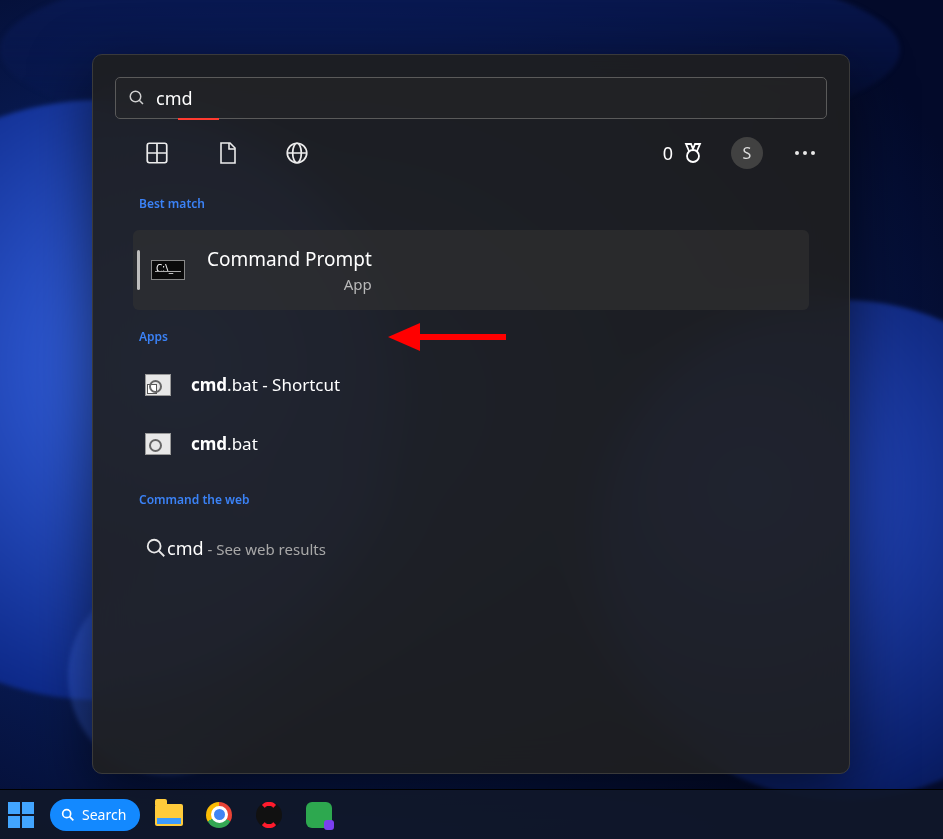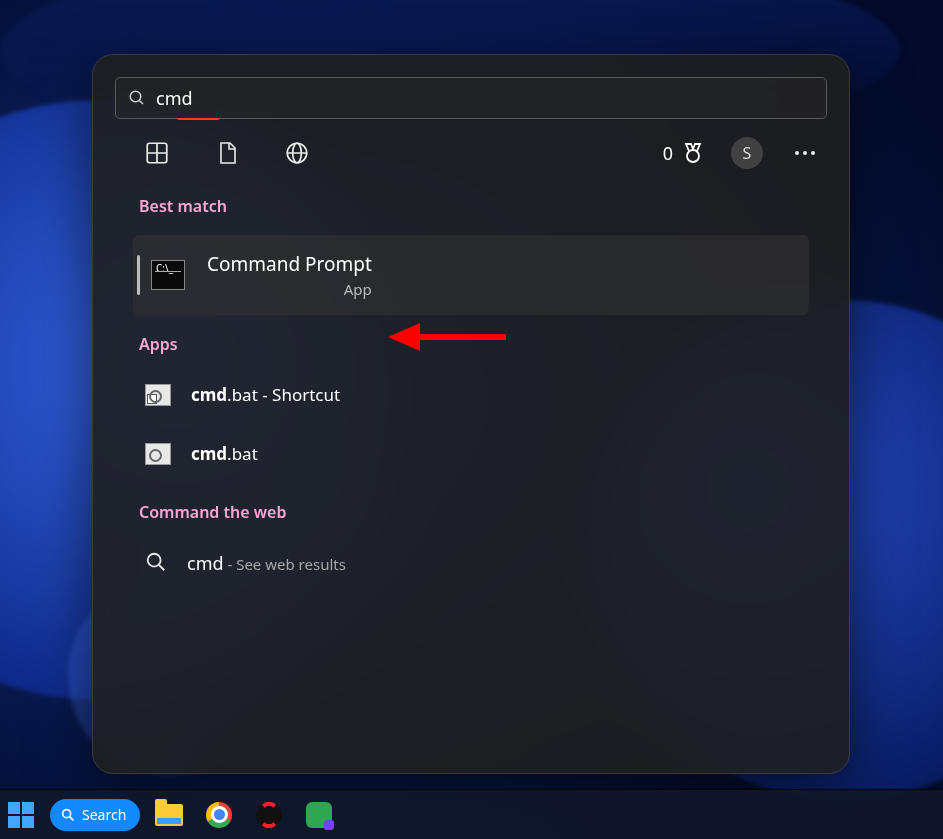--- a/index.html
+++ b/index.html
@@ -13,21 +13,21 @@
   .p2 { width: 500px; height: 500px; right: -150px; top: 300px; background: radial-gradient(circle at 40% 30%, #2a52d5 0%, #0a1f6a 70%, transparent 100%); transform: rotate(-30deg);}
   .p3 { width: 400px; height: 200px; left: 50px; bottom: 120px; background: linear-gradient(130deg, #4a7aff55, #0a205500); transform: rotate(-35deg); border-radius: 200px;}
   .p4 { width: 900px; height: 200px; left: 0; top: -50px; background: linear-gradient(180deg, #0a1a55, transparent); }
 
   .start-panel {
     position: absolute;
     left: 92px; top: 54px;
     width: 758px; height: 720px;
     background: #1f1f1fe8;
     border: 1px solid #3a3a3a;
-    border-radius: 21px;
+    border-radius: 10px;
     box-shadow: 0 20px 60px rgba(0,0,0,0.6);
     backdrop-filter: blur(20px);
     padding: 22px;
     color: #ffffff;
     overflow: hidden;
   }
   .search-box {
     display: flex; align-items: center;
     height: 42px;
     background: #2a2a2a60;
@@ -48,52 +48,52 @@
   }
   .scope-left { display: flex; gap: 42px; }
   .scope-right { display: flex; gap: 26px; align-items: center; }
   .scope-btn { width: 28px; height: 28px; color: #e8e8e8; display:flex; align-items:center; justify-content:center; cursor:pointer;}
   .rewards { display:flex; align-items:center; gap:8px; font-size:18px; color:#fff; cursor:pointer;}
   .avatar { width:32px; height:32px; border-radius:50%; background:#414141; color:#ddd; display:flex; align-items:center; justify-content:center; font-size:16px; cursor:pointer;}
   .more-dots { display:flex; gap:4px; cursor:pointer; padding:6px;}
   .more-dots span { width:4px; height:4px; border-radius:50%; background:#e8e8e8; }
 
   .section { padding: 18px 24px 0 24px; }
-  .section-h { font-size: 16px; font-weight: 600; color: #f9a8d4; margin-bottom: 4px; }
+  .section-h { font-size: 12px; font-weight: 600; color: #3b82f6; margin-bottom: 4px; }
 
   .best-match {
     margin: 18px 18px 0 18px;
     background: #3232329c;
     border-radius: 6px;
     display: flex; align-items: center;
     padding: 16px 18px;
     position: relative;
     cursor: pointer;
   }
   .best-match::before {
     content:""; position:absolute; left:4px; top:20px; bottom:20px; width:3px; background:#bdbdbd; border-radius:3px;
   }
-  .icon-tile { width:34px; height:30px; background:#0a0a0a; border:1px solid #888; color:#fff; font-size:10px; padding:3px 4px; line-height:8px; position:relative; overflow:hidden;}
+  .icon-tile { width:34px; height:20px; background:#0a0a0a; border:1px solid #888; color:#fff; font-size:10px; padding:3px 4px; line-height:8px; position:relative; overflow:hidden;}
   .icon-tile::after{content:""; position:absolute; left:3px; top:10px; right:3px; height:1px; background:#aaa;}
   .bm-text { margin-left: 22px; }
   .bm-title { font-size: 19px; color:#fff; }
   .bm-sub { font-size: 15px; color:#b9b9b9; margin-top:2px;text-align:right;}
 
   .arrow-anno { position:absolute; left: 295px; top: 262px; pointer-events:none; }
 
   .app-list { padding: 6px 24px 0 24px; }
   .app-item { display:flex; align-items:center; gap:20px; padding: 18px 6px; cursor:pointer; border-radius:4px;}
   .file-ico { width:26px; height:22px; background:#e8e8e8; border:1px solid #999; position:relative;}
   .file-ico.gear::after{content:""; position:absolute; left:3px; top:5px; width:9px; height:9px; border:2px solid #666; border-radius:50%;}
   .file-ico.short::before{content:""; position:absolute; left:1px; bottom:1px; width:8px; height:8px; background:#fff; border:1px solid #555;}
   .file-ico.dark{ background:#2a3a5a; border-color:#556;}
   .app-label { font-size:17px; color:#fff; }
   .app-label .m { font-weight:700; }
 
-  .web-item { display:flex; gap:20px; padding: 18px 6px; cursor:pointer;}
+  .web-item { display:flex; align-items:center; padding: 18px 6px; cursor:pointer;}
   .web-q { font-size:18px; color:#fff; }
   .web-sub { font-size:15px; color:#a8a8a8; }
 
   
   .taskbar {
     position:absolute; left:0; right:0; bottom:0; height:50px;
     background: #10182aee; border-top:1px solid #000;
     display:flex; align-items:center; gap:8px;
   }
   .tb-item { width:42px; height:42px; display:flex; align-items:center; justify-content:center; cursor:pointer; border-radius:4px;}

